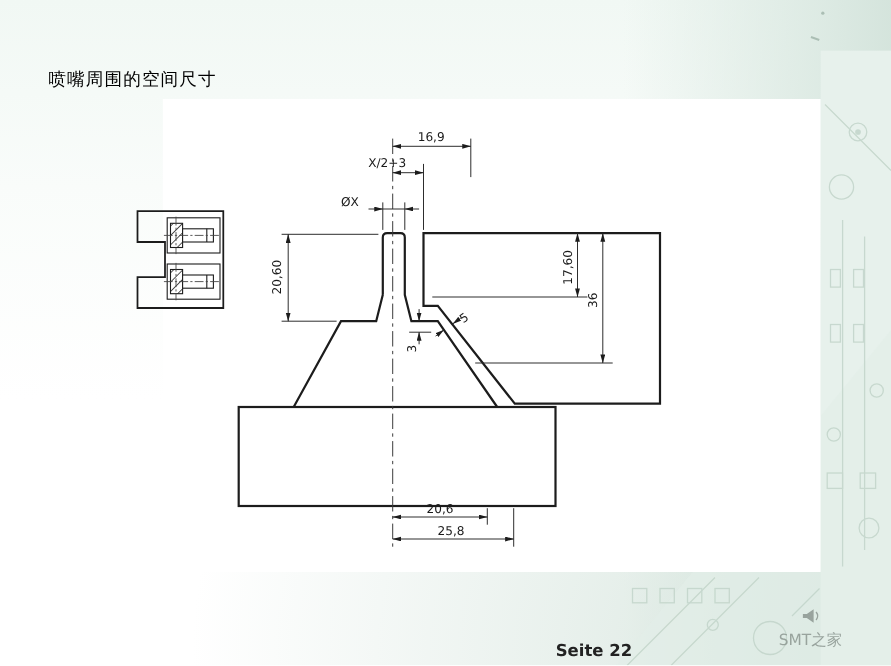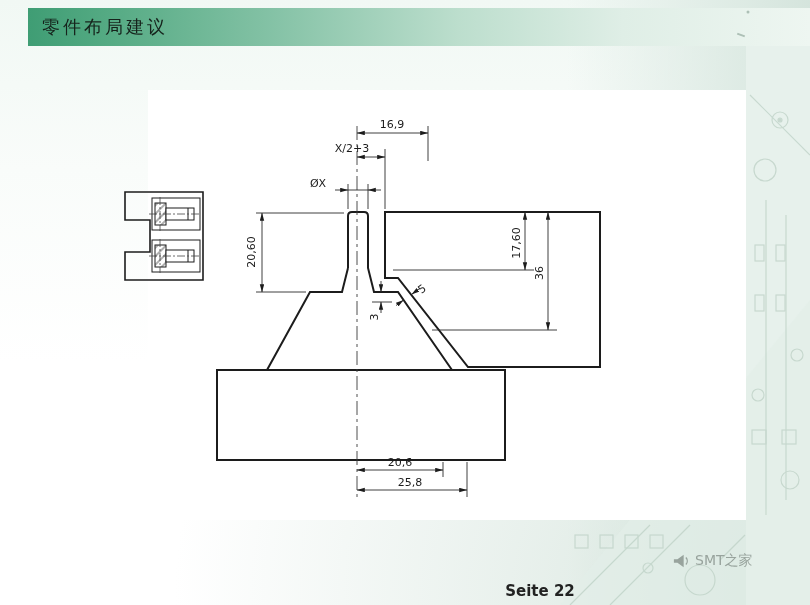--- a/index.html
+++ b/index.html
@@ -35,42 +35,40 @@
     position:absolute; left:148px; top:90px; width:598px; height:430px;
     background:#ffffff; z-index:3;
   }
   .drawing { position:absolute; inset:0; z-index:4; width:810px; height:605px; }
   .footer {
     position:absolute; left:500px; width:80px; top:582px; z-index:6;
     text-align:center; font-size:15px; font-weight:bold; color:#222;
     font-family:"DejaVu Sans", sans-serif;
   }
   .watermark {
-    position:absolute; left:672px; top:552px; z-index:6;
+    position:absolute; left:708px; top:552px; z-index:6;
     display:flex; align-items:center; gap:5px;
-    color:#98a39d; font-size:14px; font-family:"DejaVu Sans", sans-serif;
+    color:#98a39d; font-size:14px; font-family:"DejaVu Sans", sans-serif;flex-direction:column;
   }
   
   .outline { stroke:#1c1c1c; stroke-width:2; fill:none; stroke-linejoin:miter; }
   .thin    { stroke:#2b2b2b; stroke-width:0.9; fill:none; }
   .cl      { stroke:#3a3a3a; stroke-width:0.9; fill:none; stroke-dasharray:14 4 3 4; }
   .clsmall { stroke:#444; stroke-width:0.8; fill:none; stroke-dasharray:8 2 2 2; }
   .dimtext { font-family:"DejaVu Sans", sans-serif; font-size:11px; fill:#1a1a1a; }
 </style>
 </head>
 <body>
 
 <div class="slide">
 
   <div class="bg"></div>
 
-  <div class="title-band">
-    <span class="title-text">零件布局建议</span>
-  </div>
-
+
+  <div class="subtitle">喷嘴周围的空间尺寸</div>
 
   <svg class="pcb" viewBox="0 0 810 605">
     <rect x="746" y="46" width="64" height="559" fill="#e7f1ec"></rect>
     <polygon points="810,300 810,605 560,605" fill="#e3eee8" opacity="0.7"></polygon>
     <g stroke="#c0d3c8" fill="none" stroke-width="1.2" opacity="0.8">
       <rect x="652" y="100" width="12" height="12"></rect>
       <rect x="672" y="100" width="12" height="12"></rect>
       <rect x="692" y="100" width="12" height="12"></rect>
       <rect x="712" y="100" width="12" height="12"></rect>
       <rect x="652" y="122" width="12" height="12"></rect>

